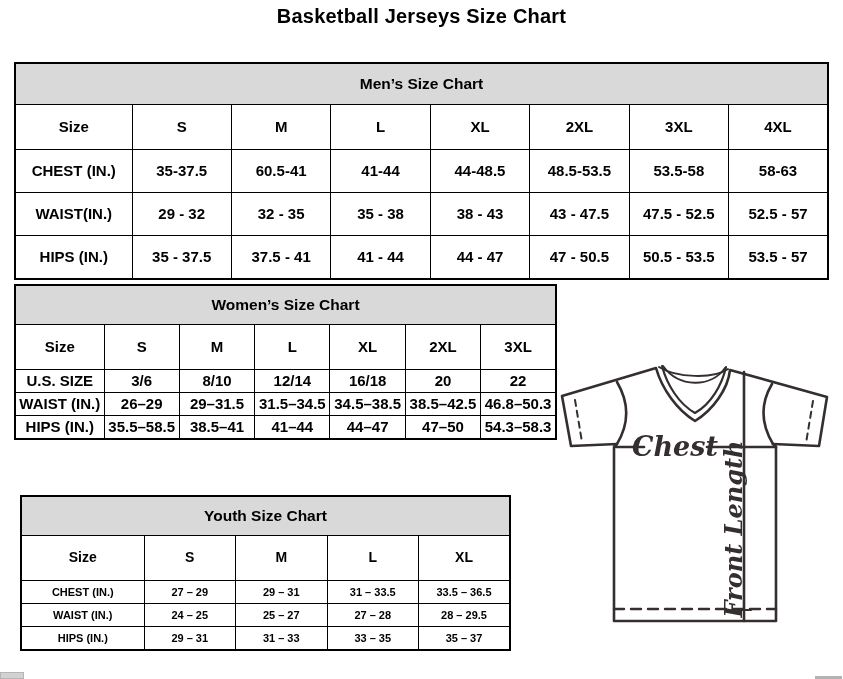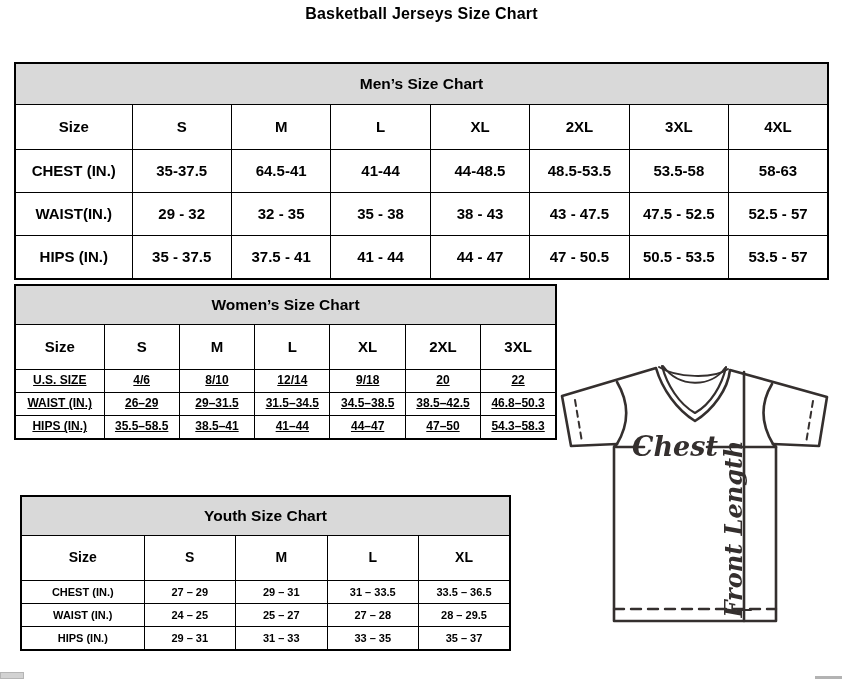--- a/index.html
+++ b/index.html
@@ -1,34 +1,34 @@
 <!DOCTYPE html>
 <html><head>
 <meta charset="utf-8">
 <style>
   html,body{margin:0;padding:0;background:#ffffff;}
   .page{position:relative;width:843px;height:679px;background:#ffffff;overflow:hidden;
         font-family:"Liberation Sans",sans-serif;color:#000;}
   .page-title{position:absolute;top:5px;left:0;width:100%;text-align:center;
-        font-size:16px;font-weight:bold;letter-spacing:0.2px;}
+        font-size:20px;font-weight:bold;letter-spacing:0.2px;}
   table{border-collapse:collapse;table-layout:fixed;position:absolute;background:#fff;
         border:2px solid #000;}
   th,td{border:1.5px solid #000;text-align:center;vertical-align:middle;
         font-weight:bold;padding:0;line-height:1.1;}
   .table-title th{background:#d9d9d9;height:40px;font-size:15.5px;}
   
   .mens{left:14px;top:62px;width:815px;}
   .mens .hdr th{height:44px;font-size:15px;}
   .mens td{height:42px;font-size:15px;}
   
   .womens{left:14px;top:284px;width:543px;}
   .womens th,.womens td{border-width:1px;}
   .womens .table-title th{height:38px;}
   .womens .hdr th{height:44px;font-size:15px;}
-  .womens td{height:22px;font-size:12px;text-decoration:underline;}
+  .womens td{height:22px;font-size:15px;}
   
   .youth{left:20px;top:495px;width:491px;}
   .youth th,.youth td{border-width:1px;}
   .youth .table-title th{height:38px;}
   .youth .hdr th{height:44px;font-size:14px;}
   .youth td{height:22px;font-size:11px;}
   
   .jersey-wrap{position:absolute;left:550px;top:358px;width:284px;height:272px;}
   .jersey-wrap svg{display:block;width:100%;height:100%;}
   .diag-label{font-family:"DejaVu Serif",serif;font-weight:bold;font-style:italic;fill:#342f2e;}
@@ -64,21 +64,21 @@
       <th>M</th>
       <th>L</th>
       <th>XL</th>
       <th>2XL</th>
       <th>3XL</th>
       <th>4XL</th>
     </tr>
     <tr>
       <td>CHEST (IN.)</td>
       <td>35-37.5</td>
-      <td>64.5-41</td>
+      <td>60.5-41</td>
       <td>41-44</td>
       <td>44-48.5</td>
       <td>48.5-53.5</td>
       <td>53.5-58</td>
       <td>58-63</td>
     </tr>
     <tr>
       <td>WAIST(IN.)</td>
       <td>29 - 32</td>
       <td>32 - 35</td>
@@ -119,24 +119,24 @@
       <th>Size</th>
       <th>S</th>
       <th>M</th>
       <th>L</th>
       <th>XL</th>
       <th>2XL</th>
       <th>3XL</th>
     </tr>
     <tr>
       <td>U.S. SIZE</td>
-      <td>4/6</td>
+      <td>3/6</td>
       <td>8/10</td>
       <td>12/14</td>
-      <td>9/18</td>
+      <td>16/18</td>
       <td>20</td>
       <td>22</td>
     </tr>
     <tr>
       <td>WAIST (IN.)</td>
       <td>26–29</td>
       <td>29–31.5</td>
       <td>31.5–34.5</td>
       <td>34.5–38.5</td>
       <td>38.5–42.5</td>

